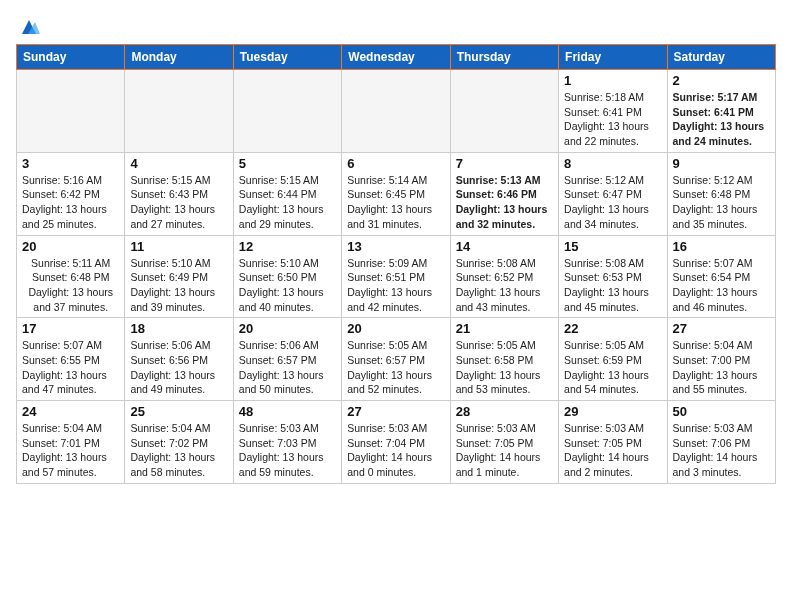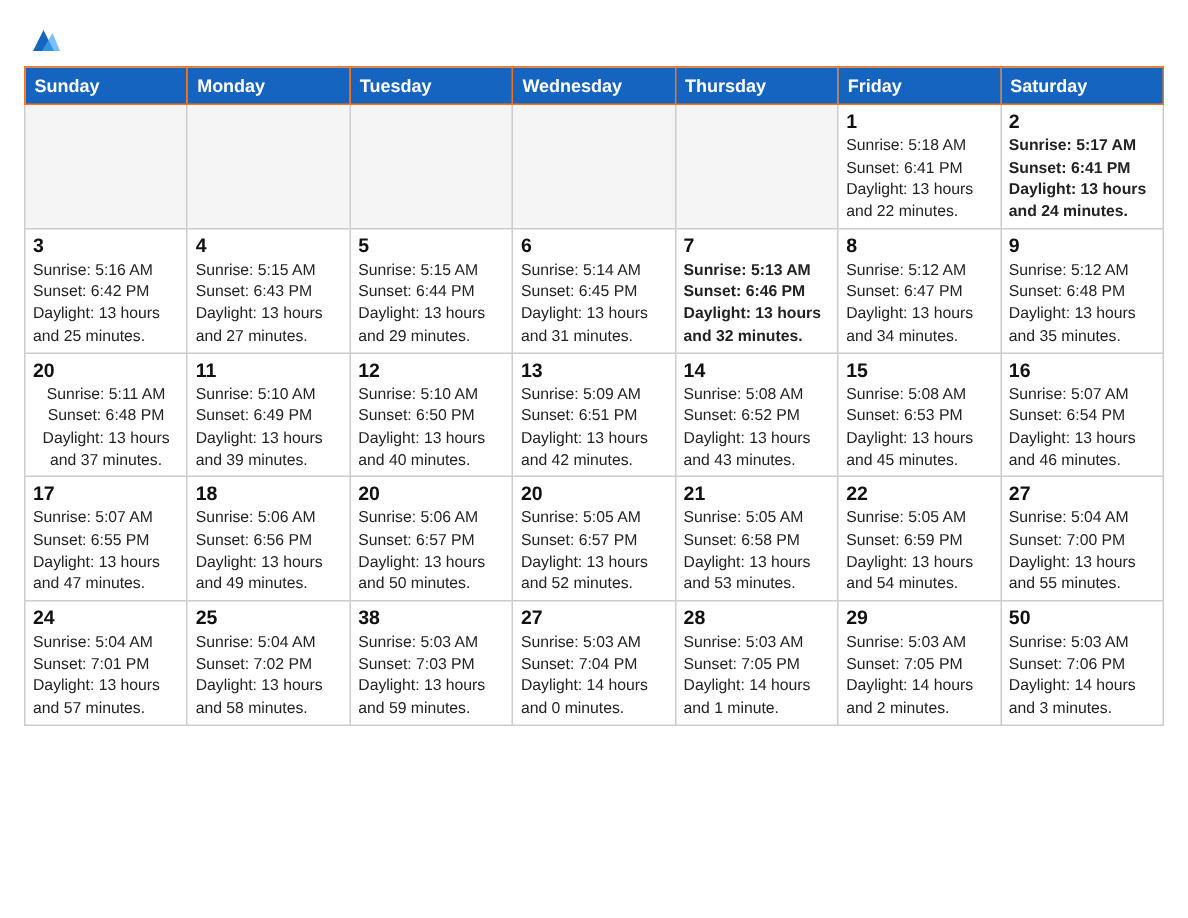--- a/index.html
+++ b/index.html
@@ -302,21 +302,21 @@
 and 57 minutes.</div>
         </td>
         <td>
           <span class="day-num">25</span>
           <div class="day-info" style="white-space: pre-line;">Sunrise: 5:04 AM
 Sunset: 7:02 PM
 Daylight: 13 hours
 and 58 minutes.</div>
         </td>
         <td>
-          <span class="day-num">38</span>
+          <span class="day-num">48</span>
           <div class="day-info" style="white-space: pre-line;">Sunrise: 5:03 AM
 Sunset: 7:03 PM
 Daylight: 13 hours
 and 59 minutes.</div>
         </td>
         <td>
           <span class="day-num">27</span>
           <div class="day-info" style="white-space: pre-line;">Sunrise: 5:03 AM
 Sunset: 7:04 PM
 Daylight: 14 hours

